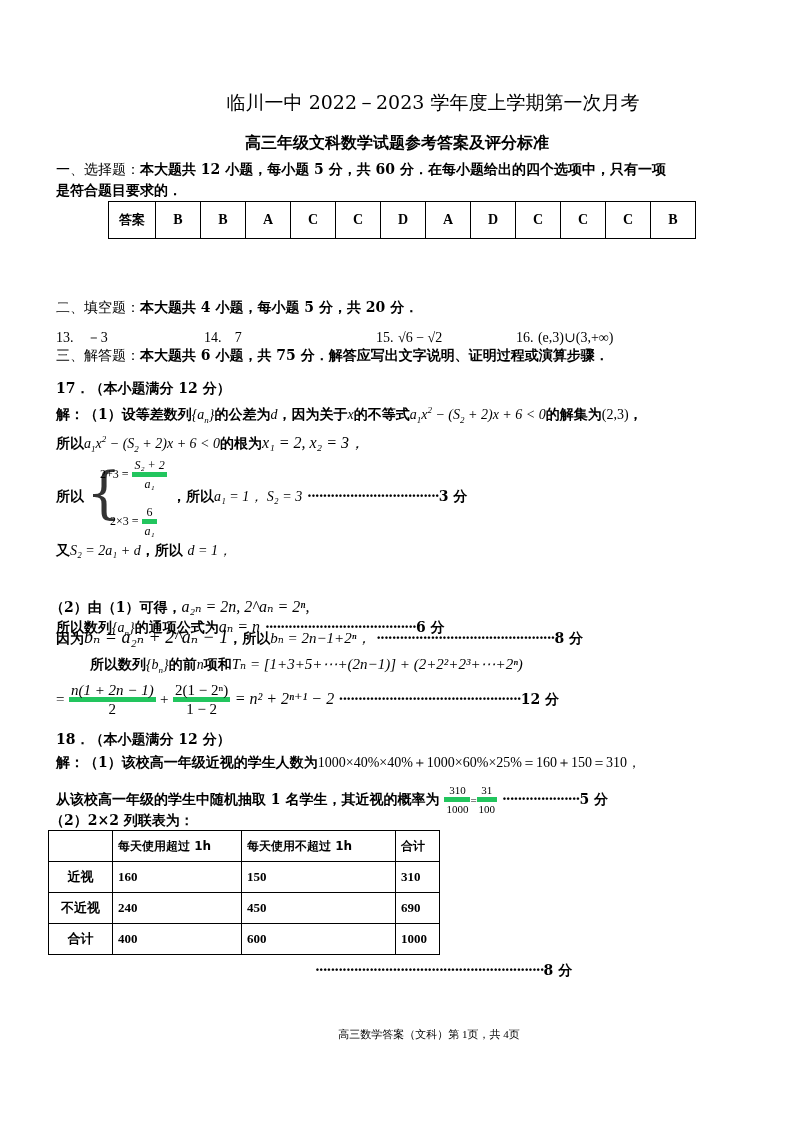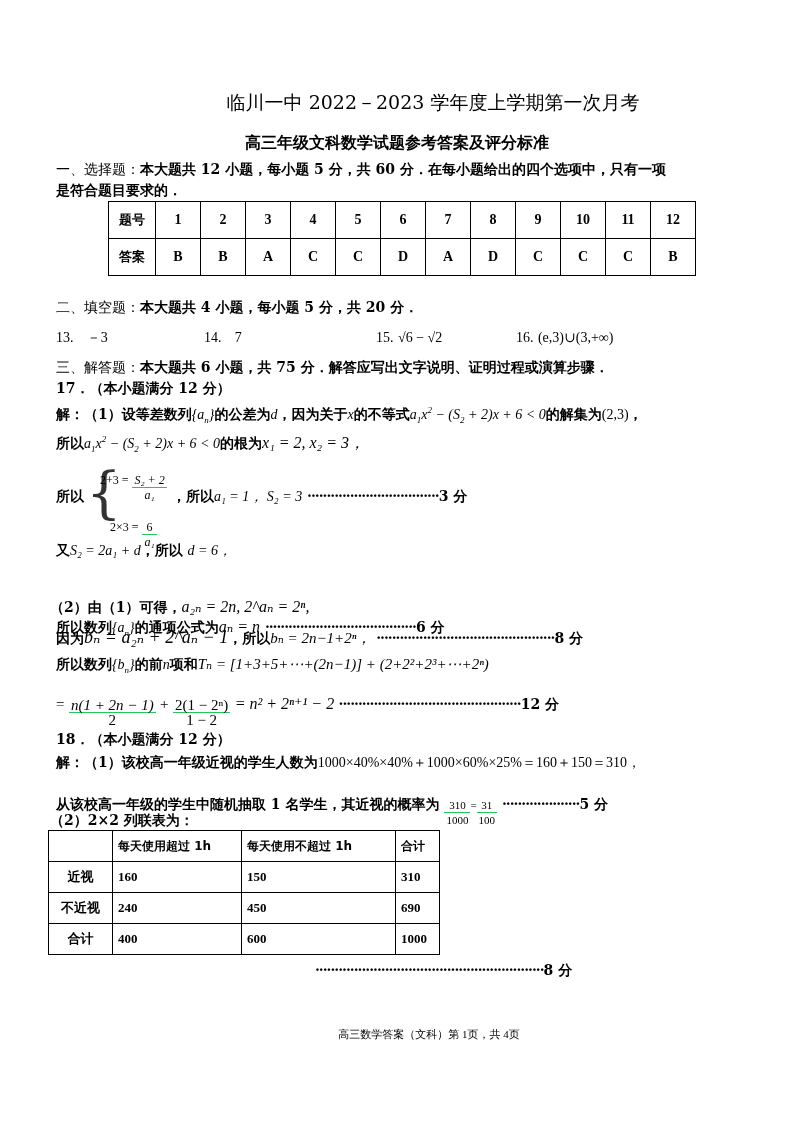--- a/index.html
+++ b/index.html
@@ -14,54 +14,39 @@
   .mr { font-family:"Liberation Serif","DejaVu Serif",serif; font-weight:normal; }
   table.ans { position:absolute; left:108px; top:201px; border-collapse:collapse; font-size:14px; font-weight:bold; }
   table.ans td { border:1.5px solid #000; text-align:center; height:34px; font-family:"Liberation Serif",serif; }
   table.ans td.h { width:44px; font-family:"DejaVu Sans",sans-serif; font-size:13px; }
   table.ans td.c { width:42px; }
   table.ct { position:absolute; left:48px; top:830px; border-collapse:collapse; font-size:13px; font-weight:bold; }
   table.ct td { border:1.5px solid #000; height:30px; padding:0 5px; font-family:"Liberation Serif",serif; }
   table.ct td.rh { width:53px; font-family:"DejaVu Sans",sans-serif; font-size:13px;text-align:center; }
   .frac { display:inline-block; vertical-align:middle; text-align:center; font-family:"Liberation Serif",serif; font-weight:normal; }
   .frac > span { display:block; padding:0 2px; line-height:14px; }
-  .frac > span.num { border-bottom:1px solid #22c55e;margin-top:15px; }
+  .frac > span.num { border-bottom:5px solid #22c55e; }
   .sm { font-size:11px; }
   .dots { letter-spacing:-1px; font-weight:bold; }
   .footer { left:0; width:794px; text-align:center; font-size:11px; top:1027px; font-family:"Liberation Serif",serif;padding-left:32px; }
   sub, sup { font-size:9px; }
 </style>
 </head>
 <body>
 
 <div class="abs title">临川一中 2022－2023 学年度上学期第一次月考</div>
 <div class="abs subtitle">高三年级文科数学试题参考答案及评分标准</div>
 
 <div class="abs line" style="top:161px;">
   <span>一、选择题：</span><span class="b">本大题共 12 小题，每小题 5 分，共 60 分．在每小题给出的四个选项中，只有一项</span>
 </div>
 <div class="abs line b" style="top:182px;">是符合题目要求的．</div>
 
 <table class="ans">
   <tbody>
-      <tr>
-    <td class="h">题号</td>
-    <td class="c">1</td>
-    <td class="c">2</td>
-    <td class="c">3</td>
-    <td class="c">4</td>
-    <td class="c">5</td>
-    <td class="c">6</td>
-    <td class="c">7</td>
-    <td class="c">8</td>
-    <td class="c">9</td>
-    <td class="c">10</td>
-    <td class="c">11</td>
-    <td class="c">12</td>
-  </tr>
   <tr>
     <td class="h">答案</td>
     <td class="c">B</td>
     <td class="c">B</td>
     <td class="c">A</td>
     <td class="c">C</td>
     <td class="c">C</td>
     <td class="c">D</td>
     <td class="c">A</td>
     <td class="c">D</td>
@@ -82,21 +67,21 @@
 <div class="abs line" style="top:329px; left:204px;">
   <span class="b mr">14.</span>&nbsp;&nbsp;&nbsp;<span class="mr">7</span>
 </div>
 <div class="abs line" style="top:329px; left:376px;">
   <span class="b mr">15.</span>&nbsp;<span class="mr">√6 − √2</span>
 </div>
 <div class="abs line" style="top:329px; left:516px;">
   <span class="b mr">16.</span>&nbsp;<span class="mr">(e,3)∪(3,+∞)</span>
 </div>
 
-<div class="abs line" style="top:359px;text-align:right;">
+<div class="abs line" style="top:347px;text-align:right;">
   <span>三、解答题：</span><span class="b">本大题共 6 小题，共 75 分．解答应写出文字说明、证明过程或演算步骤．</span>
 </div>
 
 <div class="abs line b" style="top:380px;">17．（本小题满分 12 分）</div>
 
 <div class="abs line b" style="top:405px;">
   <span>解：（1）设等差数列</span><span class="math">{a<sub>n</sub>}</span><span>的公差为</span><span class="math">d</span><span>，因为关于</span><span class="math">x</span><span>的不等式</span><span class="math">a<sub>1</sub>x<sup>2</sup> − (S<sub>2</sub> + 2)x + 6 &lt; 0</span><span>的解集为</span><span class="mr">(2,3)</span>，
 </div>
 
 <div class="abs line b" style="top:433px;">
@@ -112,38 +97,38 @@
 <div class="abs" style="left:110px; top:505px; font-size:12px;">
   <span class="mr">2×3 =</span>
   <span class="frac"><span class="num">6</span><span class="math">a₁</span></span>
 </div>
 <div class="abs line b" style="top:488px; left:172px;">
   <span>，所以</span><span class="math">a₁ = 1， S₂ = 3</span>
   <span class="dots">··································</span><span>3 分</span>
 </div>
 
 <div class="abs line b" style="top:542px;">
-  <span>又</span><span class="math">S₂ = 2a₁ + d</span><span>，所以</span>&nbsp;<span class="math">d = 6，</span>
+  <span>又</span><span class="math">S₂ = 2a₁ + d</span><span>，所以</span>&nbsp;<span class="math">d = 1，</span>
 </div>
 
 <div class="abs line b" style="top:569px;margin-top:48px;">
   <span>所以数列</span><span class="math">{a<sub>n</sub>}</span><span>的通项公式为</span><span class="math" style="font-size:16px;">aₙ = n</span>
   <span class="dots">·······································</span><span>6 分</span>
 </div>
 
 <div class="abs line b" style="top:597px; left:50px;">
   <span>（2）由（1）可得，</span><span class="math" style="font-size:16px;">a₂ₙ = 2n, 2^aₙ = 2ⁿ,</span>
 </div>
 
 <div class="abs line b" style="top:626px;">
   <span>因为</span><span class="math" style="font-size:18px;">bₙ = a₂ₙ + 2^aₙ − 1</span><span>，所以</span><span class="math" style="font-size:15px;margin-top:45px;">bₙ = 2n−1+2ⁿ，</span>
   <span class="dots">··············································</span><span>8 分</span>
 </div>
 
-<div class="abs line b" style="top:655px;">
+<div class="abs line b" style="top:655px;margin-left:34px;">
   <span>所以数列</span><span class="math">{b<sub>n</sub>}</span><span>的前</span><span class="math">n</span><span>项和</span><span class="math" style="font-size:15px;">Tₙ = [1+3+5+⋯+(2n−1)] + (2+2²+2³+⋯+2ⁿ)</span>
 </div>
 
 <div class="abs line" style="top:683px;">
   <span class="mr" style="font-size:15px;">=</span>
   <span class="frac" style="font-size:15px;"><span class="num math">n(1 + 2n − 1)</span><span class="mr">2</span></span>
   <span class="mr" style="font-size:15px;">+</span>
   <span class="frac" style="font-size:15px;"><span class="num mr">2(1 − 2ⁿ)</span><span class="mr">1 − 2</span></span>
   <span class="math" style="font-size:16px;">= n² + 2ⁿ⁺¹ − 2</span>
   <span class="dots">···············································</span><span class="b">12 分</span>

